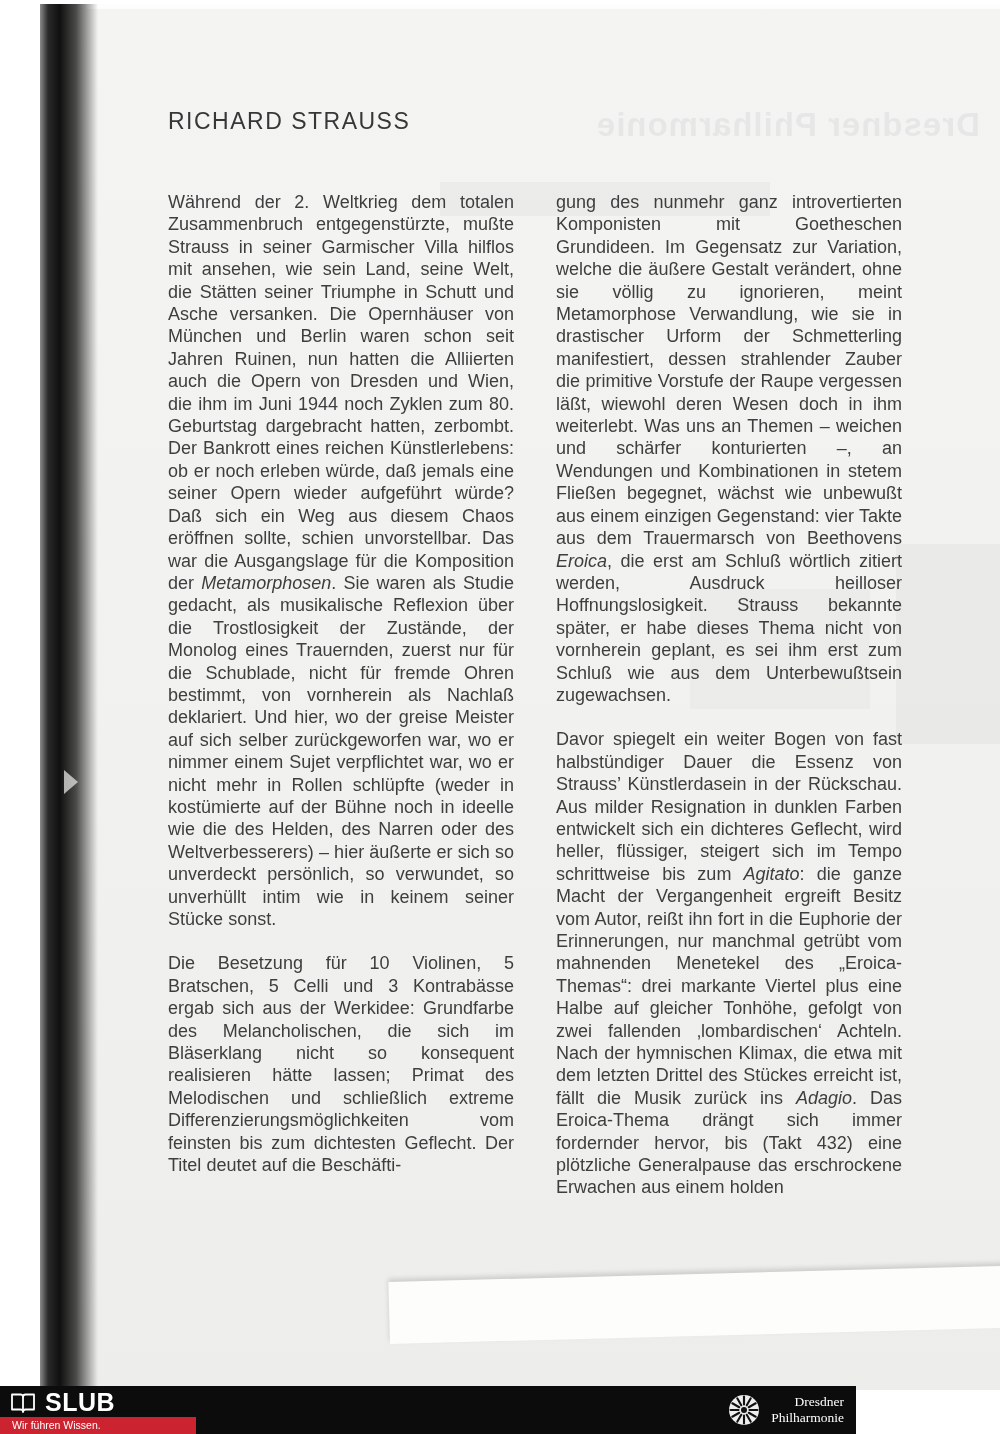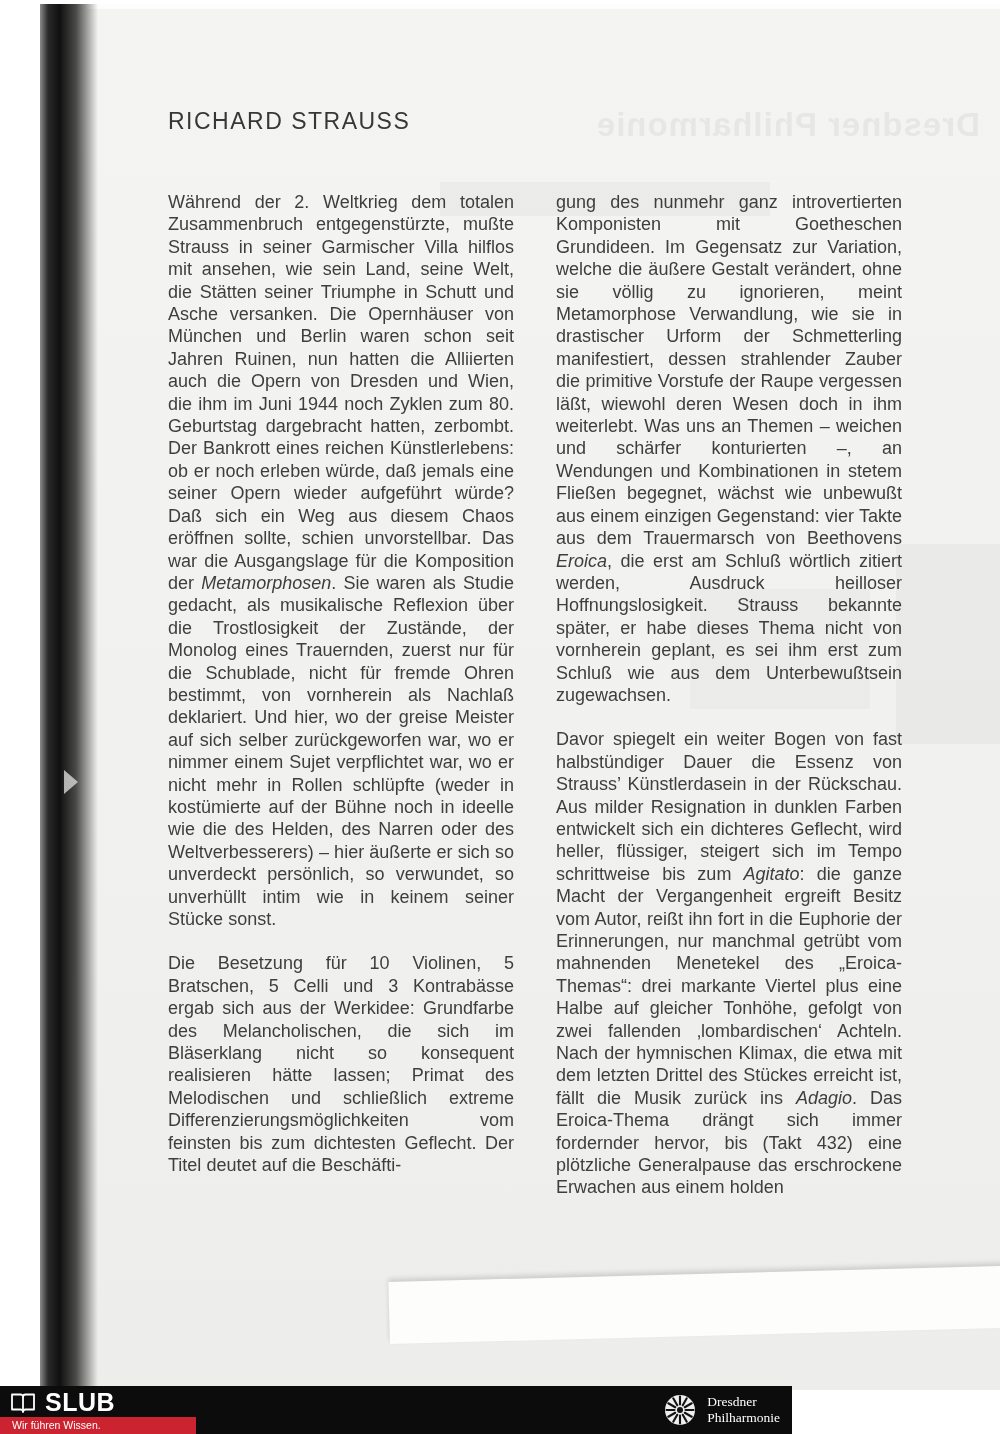--- a/index.html
+++ b/index.html
@@ -50,31 +50,31 @@
   }
   .columns{display:flex;gap:42px;margin-top:56px;}
   .col{
     width:346px;text-align:justify;font-size:18px;line-height:22.4px;
     color:#3e3e3e;hyphens:auto;-webkit-hyphens:auto;word-spacing:.2px;
   }
   .col p{margin:0 0 22px 0;}
   .col p:last-child{margin-bottom:0;}
   
   .footer{
-    position:absolute;left:0;bottom:0;width:792px;height:48px;background:#0c0c0c;
+    position:absolute;left:0;bottom:0;width:856px;height:48px;background:#0c0c0c;
   }
   .slub-block{position:absolute;left:10px;top:2px;display:flex;align-items:center;gap:9px;height:29px;}
   .slub-word{color:#ffffff;font-size:25px;font-weight:bold;letter-spacing:.5px;}
   .tagline{
     position:absolute;left:0;bottom:0;width:184px;height:17px;background:#cb2430;
     color:#ffffff;font-size:10.5px;line-height:17px;padding-left:12px;margin-top:34px;
   }
   .phil-block{
     position:absolute;right:12px;top:50%;transform:translateY(-50%);
-    display:flex;align-items:center;gap:10px;color:#ffffff;
+    display:flex;align-items:center;gap:10px;color:#ffffff;text-align:right;
   }
   .org{font-family:"Liberation Serif",serif;font-size:13.5px;line-height:16px;}
 </style>
 </head>
 <body>
 
 <div class="scan-page">
   <div class="edge-top"></div>
   <div class="edge-right"></div>
   <div class="spine"></div>

